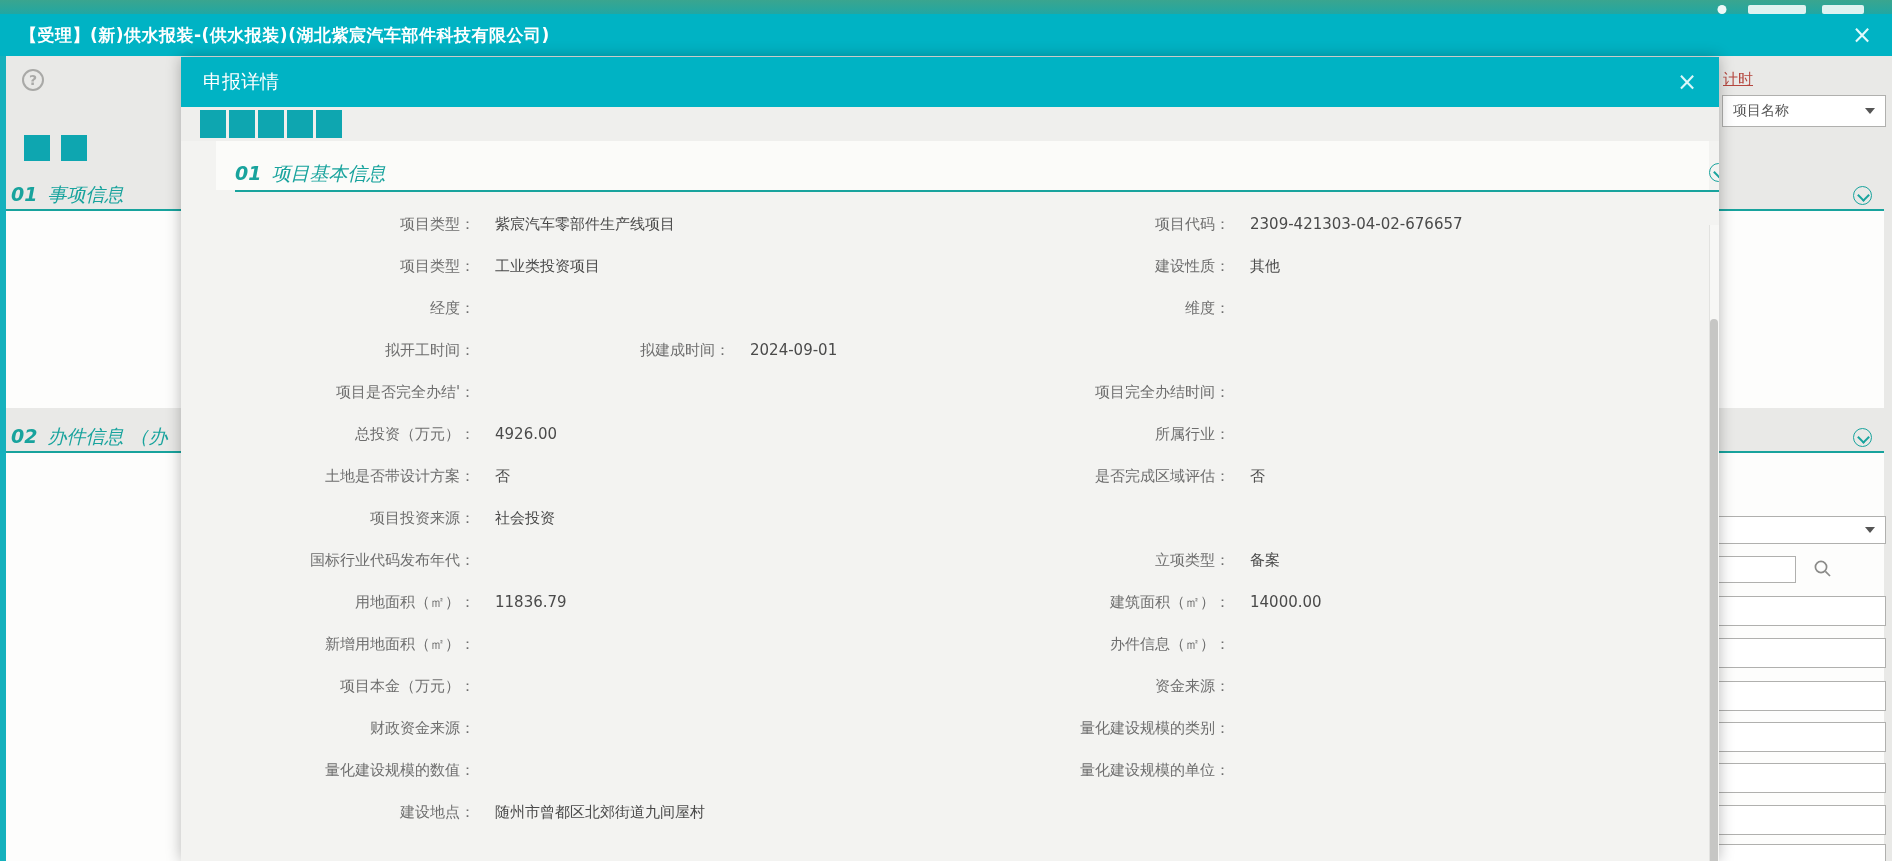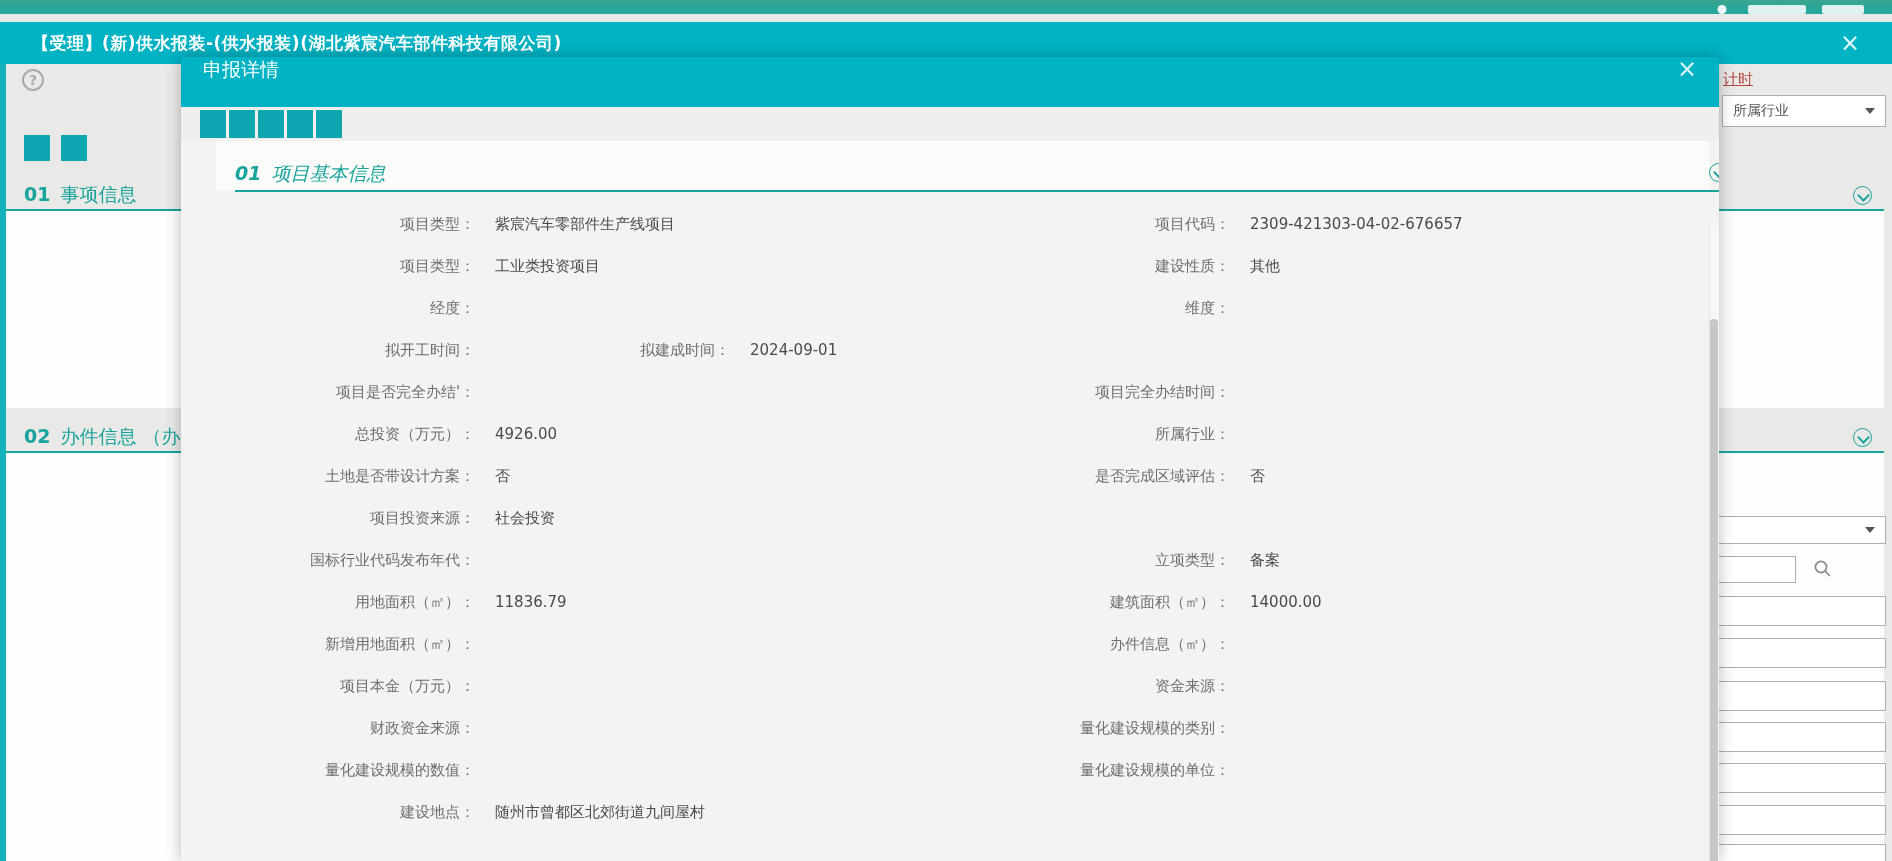--- a/index.html
+++ b/index.html
@@ -8,33 +8,33 @@
     position:relative; overflow:hidden;
     font-family:"DejaVu Sans","Liberation Sans",sans-serif;
     background:#e9e9e7; cursor:default;
   }
   
   .topstrip { position:absolute; top:0; left:0; right:0; height:14px;
     background:linear-gradient(180deg,#3aa58f,#21a7a2); overflow:hidden; z-index:5; }
   .userbox { position:absolute; right:28px; top:3px; display:flex; gap:16px; align-items:flex-start; }
   .usertext { height:9px; background:rgba(255,255,255,.85); border-radius:2px; margin-top:2px; }
   
-  .titlebar { position:absolute; top:22px; left:0; right:0; height:42px; background:#00b3c4;
-    color:#fff; display:flex; align-items:center; padding:0 32px; z-index:6; }
+  .titlebar { position:absolute; top:14px; left:0; right:0; height:42px; background:#00b3c4;
+    color:#fff; display:flex; align-items:center; padding:0 20px; z-index:6; }
   .titlebar .wtitle { font-size:17px; font-weight:bold; letter-spacing:.5px; }
   .titlebar .wclose { margin-left:auto; font-size:24px; line-height:24px; color:#e3fafc; cursor:pointer; }
   
   .page { position:absolute; top:56px; left:0; right:0; bottom:0; z-index:1; }
   .leftstrip { position:absolute; left:0; top:0; width:6px; height:100%; background:#15b1bd; }
   .help { position:absolute; left:22px; top:13px; width:22px; height:22px; border:2px solid #a9a9a7;
     border-radius:50%; color:#a9a9a7; font-size:14px; font-weight:bold; text-align:center; line-height:19px; }
   .bgbtns { position:absolute; left:24px; top:79px; display:flex; gap:11px; }
   .bgbtn { height:26px; background:#0ea6b0; color:#fff; border:none; font-size:13px;
     padding:0 13px; font-family:inherit; cursor:pointer; white-space:nowrap; }
-  .bgsec { position:absolute; left:24px; font-size:19px; color:#18a39d; white-space:nowrap; }
+  .bgsec { position:absolute; left:11px; font-size:19px; font-style:italic; color:#18a39d; white-space:nowrap; }
   .bgsec .num { font-weight:bold; margin-right:10px; }
   .bgline { position:absolute; left:6px; right:8px; height:2px; background:#18a39d; }
   .bgpanel { position:absolute; left:6px; right:8px; background:#fdfdfc; }
   .chev { position:absolute; width:19px; height:19px; border:1px solid #18a39d; border-radius:50%; cursor:pointer; }
   .chev::after { content:""; position:absolute; left:5px; top:4px; width:7px; height:7px;
     border-right:2px solid #18a39d; border-bottom:2px solid #18a39d; transform:rotate(45deg); }
   .timer { position:absolute; left:1723px; top:14px; color:#b5473f; font-size:15px;text-decoration:underline; }
   .docselect { position:absolute; left:1722px; top:39px; width:164px; height:32px; background:#fff;
     border:1px solid #b0b0ae; display:flex; align-items:center; padding:0 10px; font-size:14px; color:#555; cursor:pointer; }
   .caret { width:0; height:0; border-left:5px solid transparent; border-right:5px solid transparent;
@@ -42,21 +42,21 @@
   .midselect { position:absolute; left:1562px; top:460px; width:324px; height:28px; background:#fff;
     border:1px solid #b0b0ae; display:flex; align-items:center; padding:0 10px; cursor:pointer; }
   .searchbox { position:absolute; left:1562px; top:500px; width:234px; height:27px; background:#fff;
     border:1px solid #b0b0ae; }
   .searchicon { position:absolute; left:1813px; top:503px; width:20px; height:20px; cursor:pointer; }
   .bginput { position:absolute; left:1562px; width:324px; height:30px; background:#fff; border:1px solid #b0b0ae; }
   
   .modal { position:absolute; left:181px; top:57px; width:1538px; height:804px; background:#f3f3f1;
     box-shadow:0 0 14px rgba(0,0,0,.28); z-index:10; overflow:hidden; }
   .m-header { position:absolute; top:0; left:0; right:0; height:50px; background:#00b3c4; color:#fff;
-    display:flex; align-items:flex-start; padding:0 22px; }
+    display:flex; align-items:center; padding:0 22px; }
   .m-title { font-size:19px; }
   .m-close { margin-left:auto; font-size:24px; line-height:24px; color:#dcf8fa; cursor:pointer; }
   .m-toolbar { position:absolute; top:50px; left:0; right:0; height:34px; background:#efefed;
     display:flex; align-items:center; gap:3px; padding-left:19px; }
   .tbtn { height:28px; background:#0ea6b0; color:#fff; border:none; font-size:13px; padding:0 13px;
     font-family:inherit; cursor:pointer; white-space:nowrap; }
   .m-body { position:absolute; top:84px; left:0; right:0; bottom:0; background:#f3f3f1;margin-left:35px; }
   .m-band { position:absolute; top:0; left:0; right:10px; height:49px; background:#fbfbf9; }
   .m-section { position:absolute; left:19px; top:20px; font-size:19px; font-style:italic; color:#18a39d; }
   .m-section .num { font-weight:bold; margin-right:10px; }
@@ -110,21 +110,21 @@
 
   <div class="bgsec" style="top:368px">
     <span class="num">02</span><span>办件信息 （办</span>
   </div>
   <div class="bgline" style="top:395px"></div>
   <div class="bgpanel" style="top:397px; bottom:0"></div>
   <div class="chev" style="left:1853px; top:372px"></div>
 
   <div class="timer">计时</div>
   <div class="docselect">
-    <span>所属行业</span>
+    <span>项目名称</span>
     <span class="caret"></span>
   </div>
 
   <div class="midselect">
     <span class="caret"></span>
   </div>
   <div class="searchbox"></div>
   <svg class="searchicon" viewBox="0 0 20 20">
     <circle cx="8" cy="8" r="5.6" fill="none" stroke="#8a8a88" stroke-width="1.7"></circle>
     <line x1="12.4" y1="12.4" x2="17" y2="17" stroke="#8a8a88" stroke-width="1.7"></line>

